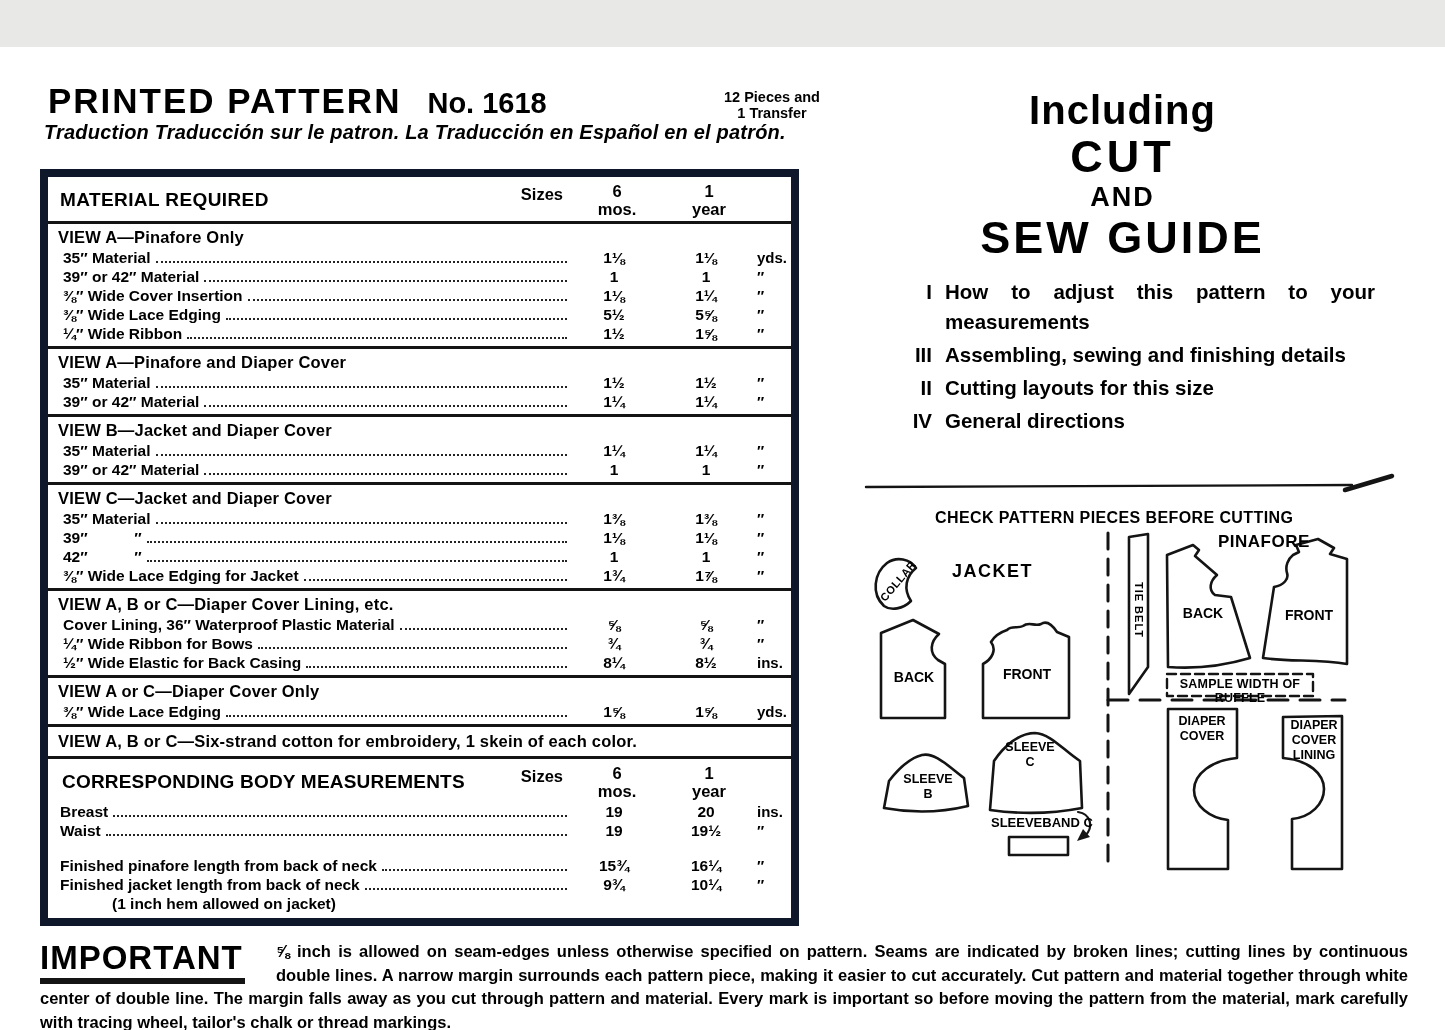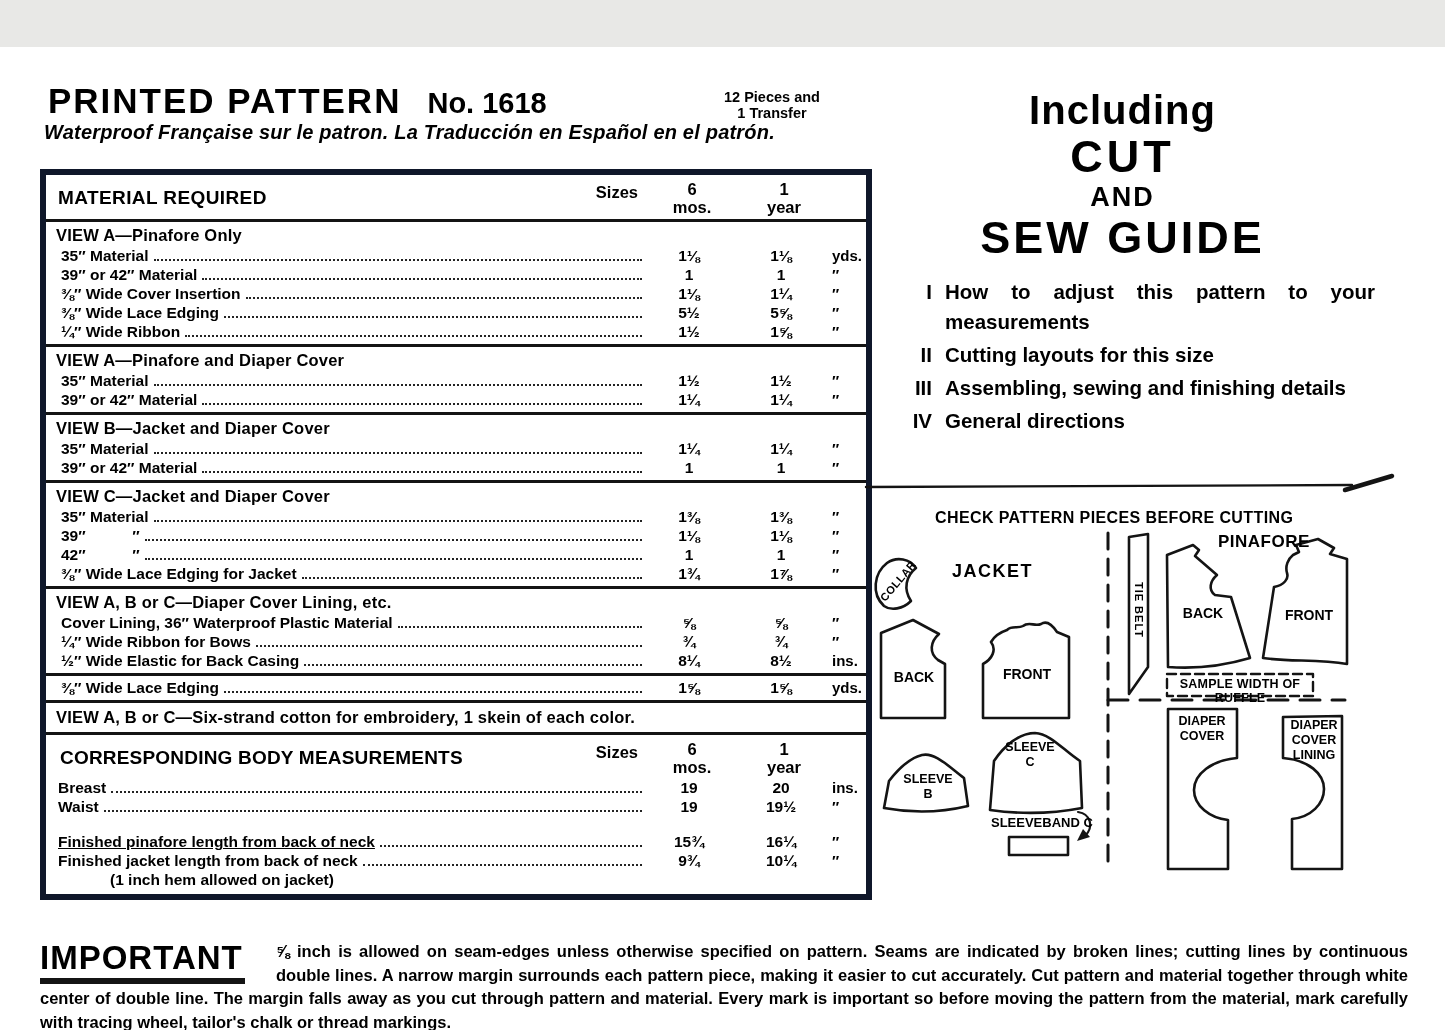--- a/index.html
+++ b/index.html
@@ -7,22 +7,22 @@
     font-family:"Liberation Sans","DejaVu Sans",sans-serif;color:#000000;font-weight:700;overflow:hidden;margin-top:47px;}
 
   
   .title-row{position:absolute;left:48px;top:34px;white-space:nowrap;}
   .t1{font-size:35px;font-weight:900;letter-spacing:2px;}
   .t2{font-size:29px;font-weight:900;margin-left:26px;}
   .pieces{position:absolute;left:724px;top:42px;font-size:14.5px;line-height:16px;text-align:center;font-weight:900;}
   .subtitle{position:absolute;left:44px;top:74px;font-size:20px;font-style:italic;letter-spacing:.2px;}
 
   
-  .mtable{position:absolute;left:40px;top:122px;width:832px;box-sizing:border-box;
-    border:6px solid #0f172a;background:#fff;}
+  .mtable{position:absolute;left:40px;top:122px;width:759px;box-sizing:border-box;
+    border:8px solid #0f172a;background:#fff;}
   .thead,.bhead{display:flex;align-items:flex-start;}
   .thead{border-bottom:3px solid #141414;padding:5px 0 3px;}
   .bhead{padding:5px 0 2px;}
   .tt{font-size:19px;padding-left:12px;letter-spacing:.4px;align-self:center;}
   .bt{font-size:19px;padding-left:14px;letter-spacing:.2px;align-self:center;}
   .sizes{margin-left:auto;font-size:16.5px;padding:3px 10px 0 0;}
   .ch{width:88px;text-align:center;font-size:16.5px;line-height:18px;flex:none;}
   .c2h{width:96px;}
   .us{width:34px;flex:none;}
   .sec{border-bottom:3px solid #141414;padding:2px 0 3px;}
@@ -80,21 +80,21 @@
 
 <div class="page">
 
   <div class="title-row">
     <span class="t1">PRINTED PATTERN</span><span class="t2">No. 1618</span>
   </div>
   <div class="pieces">
     <div>12 Pieces and</div>
     <div>1 Transfer</div>
   </div>
-  <div class="subtitle">Waterproof Française sur le patron. La Traducción en Español en el patrón.</div>
+  <div class="subtitle">Traduction Traducción sur le patron. La Traducción en Español en el patrón.</div>
 
   <div class="mtable">
     <div class="thead">
       <span class="tt">MATERIAL REQUIRED</span>
       <span class="sizes">Sizes</span>
       <span class="ch"><span>6</span><br><span>mos.</span></span>
       <span class="ch c2h"><span>1</span><br><span>year</span></span>
       <span class="us"></span>
     </div>
 
@@ -224,20 +224,21 @@
       <div class="row">
           <span class="lbl">½″ Wide Elastic for Back Casing</span>
           <span class="dots"></span>
           <span class="c1">8¼</span>
           <span class="c2">8½</span>
           <span class="un">ins.</span>
         </div>
     </div>
 
     <div class="sec">
+      <div class="sh">VIEW A or C—Diaper Cover Only</div>
       <div class="row">
           <span class="lbl">⅜″ Wide Lace Edging</span>
           <span class="dots"></span>
           <span class="c1">1⅝</span>
           <span class="c2">1⅝</span>
           <span class="un">yds.</span>
         </div>
     </div>
 
     <div class="sec">
@@ -261,21 +262,21 @@
         </div>
       <div class="row">
           <span class="lbl" style="padding-left:12px;">Waist</span>
           <span class="dots"></span>
           <span class="c1">19</span>
           <span class="c2">19½</span>
           <span class="un">″</span>
         </div>
       <div class="gaprow"></div>
       <div class="row">
-          <span class="lbl" style="padding-left:12px;text-decoration:underline;">Finished pinafore length from back of neck</span>
+          <span class="lbl" style="padding-left:12px;">Finished pinafore length from back of neck</span>
           <span class="dots"></span>
           <span class="c1">15¾</span>
           <span class="c2">16¼</span>
           <span class="un">″</span>
         </div>
       <div class="row">
           <span class="lbl" style="padding-left:12px;">Finished jacket length from back of neck</span>
           <span class="dots"></span>
           <span class="c1">9¾</span>
           <span class="c2">10¼</span>
@@ -289,26 +290,26 @@
     <div class="g-inc">Including</div>
     <div class="g-cut">CUT</div>
     <div class="g-and">AND</div>
     <div class="g-sew">SEW GUIDE</div>
     <div class="g-list">
       <div class="g-item">
           <span class="g-num">I</span>
           <span class="g-text">How to adjust this pattern to your measurements</span>
         </div>
       <div class="g-item">
+          <span class="g-num">III</span>
+          <span class="g-text">Assembling, sewing and finishing details</span>
+        </div>
+      <div class="g-item">
           <span class="g-num">II</span>
           <span class="g-text">Cutting layouts for this size</span>
-        </div>
-      <div class="g-item">
-          <span class="g-num">III</span>
-          <span class="g-text">Assembling, sewing and finishing details</span>
         </div>
       <div class="g-item">
           <span class="g-num">IV</span>
           <span class="g-text">General directions</span>
         </div>
     </div>
   </div>
 
   <svg class="shapes" width="585" height="445" viewBox="860 425 585 445">
     <g fill="#ffffff" stroke="#141414" stroke-width="2.6" stroke-linejoin="round" stroke-linecap="round">

